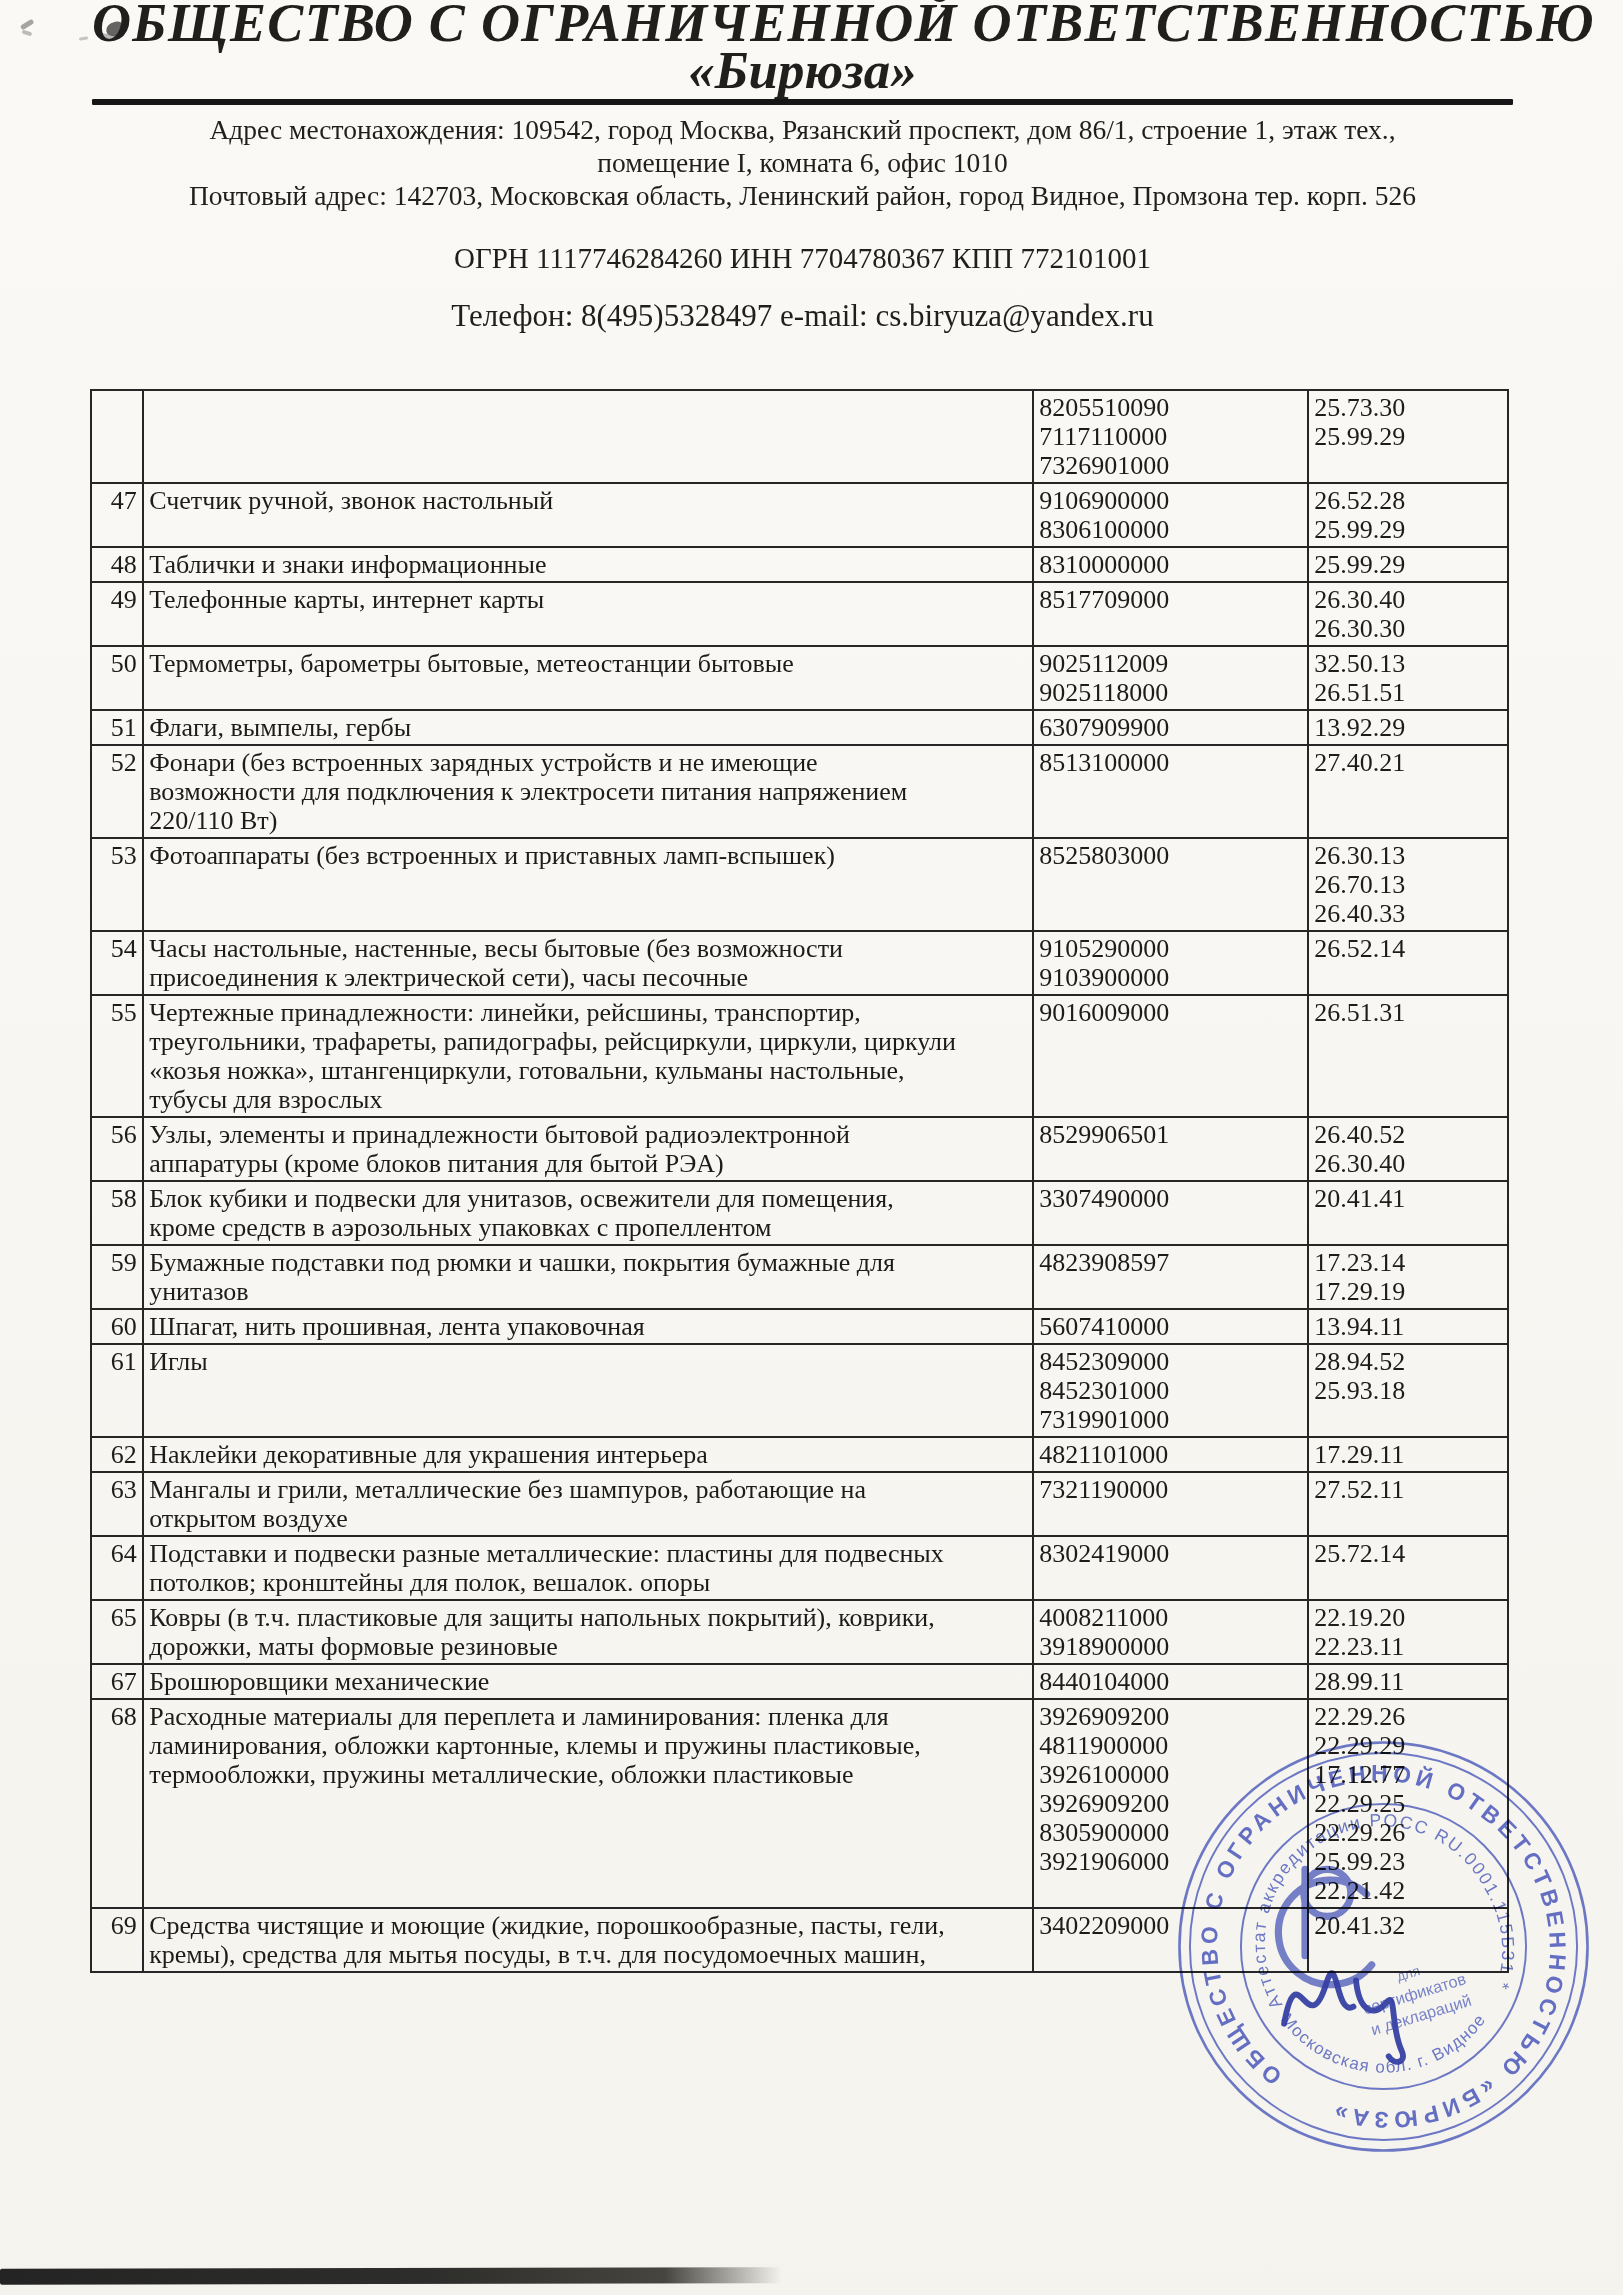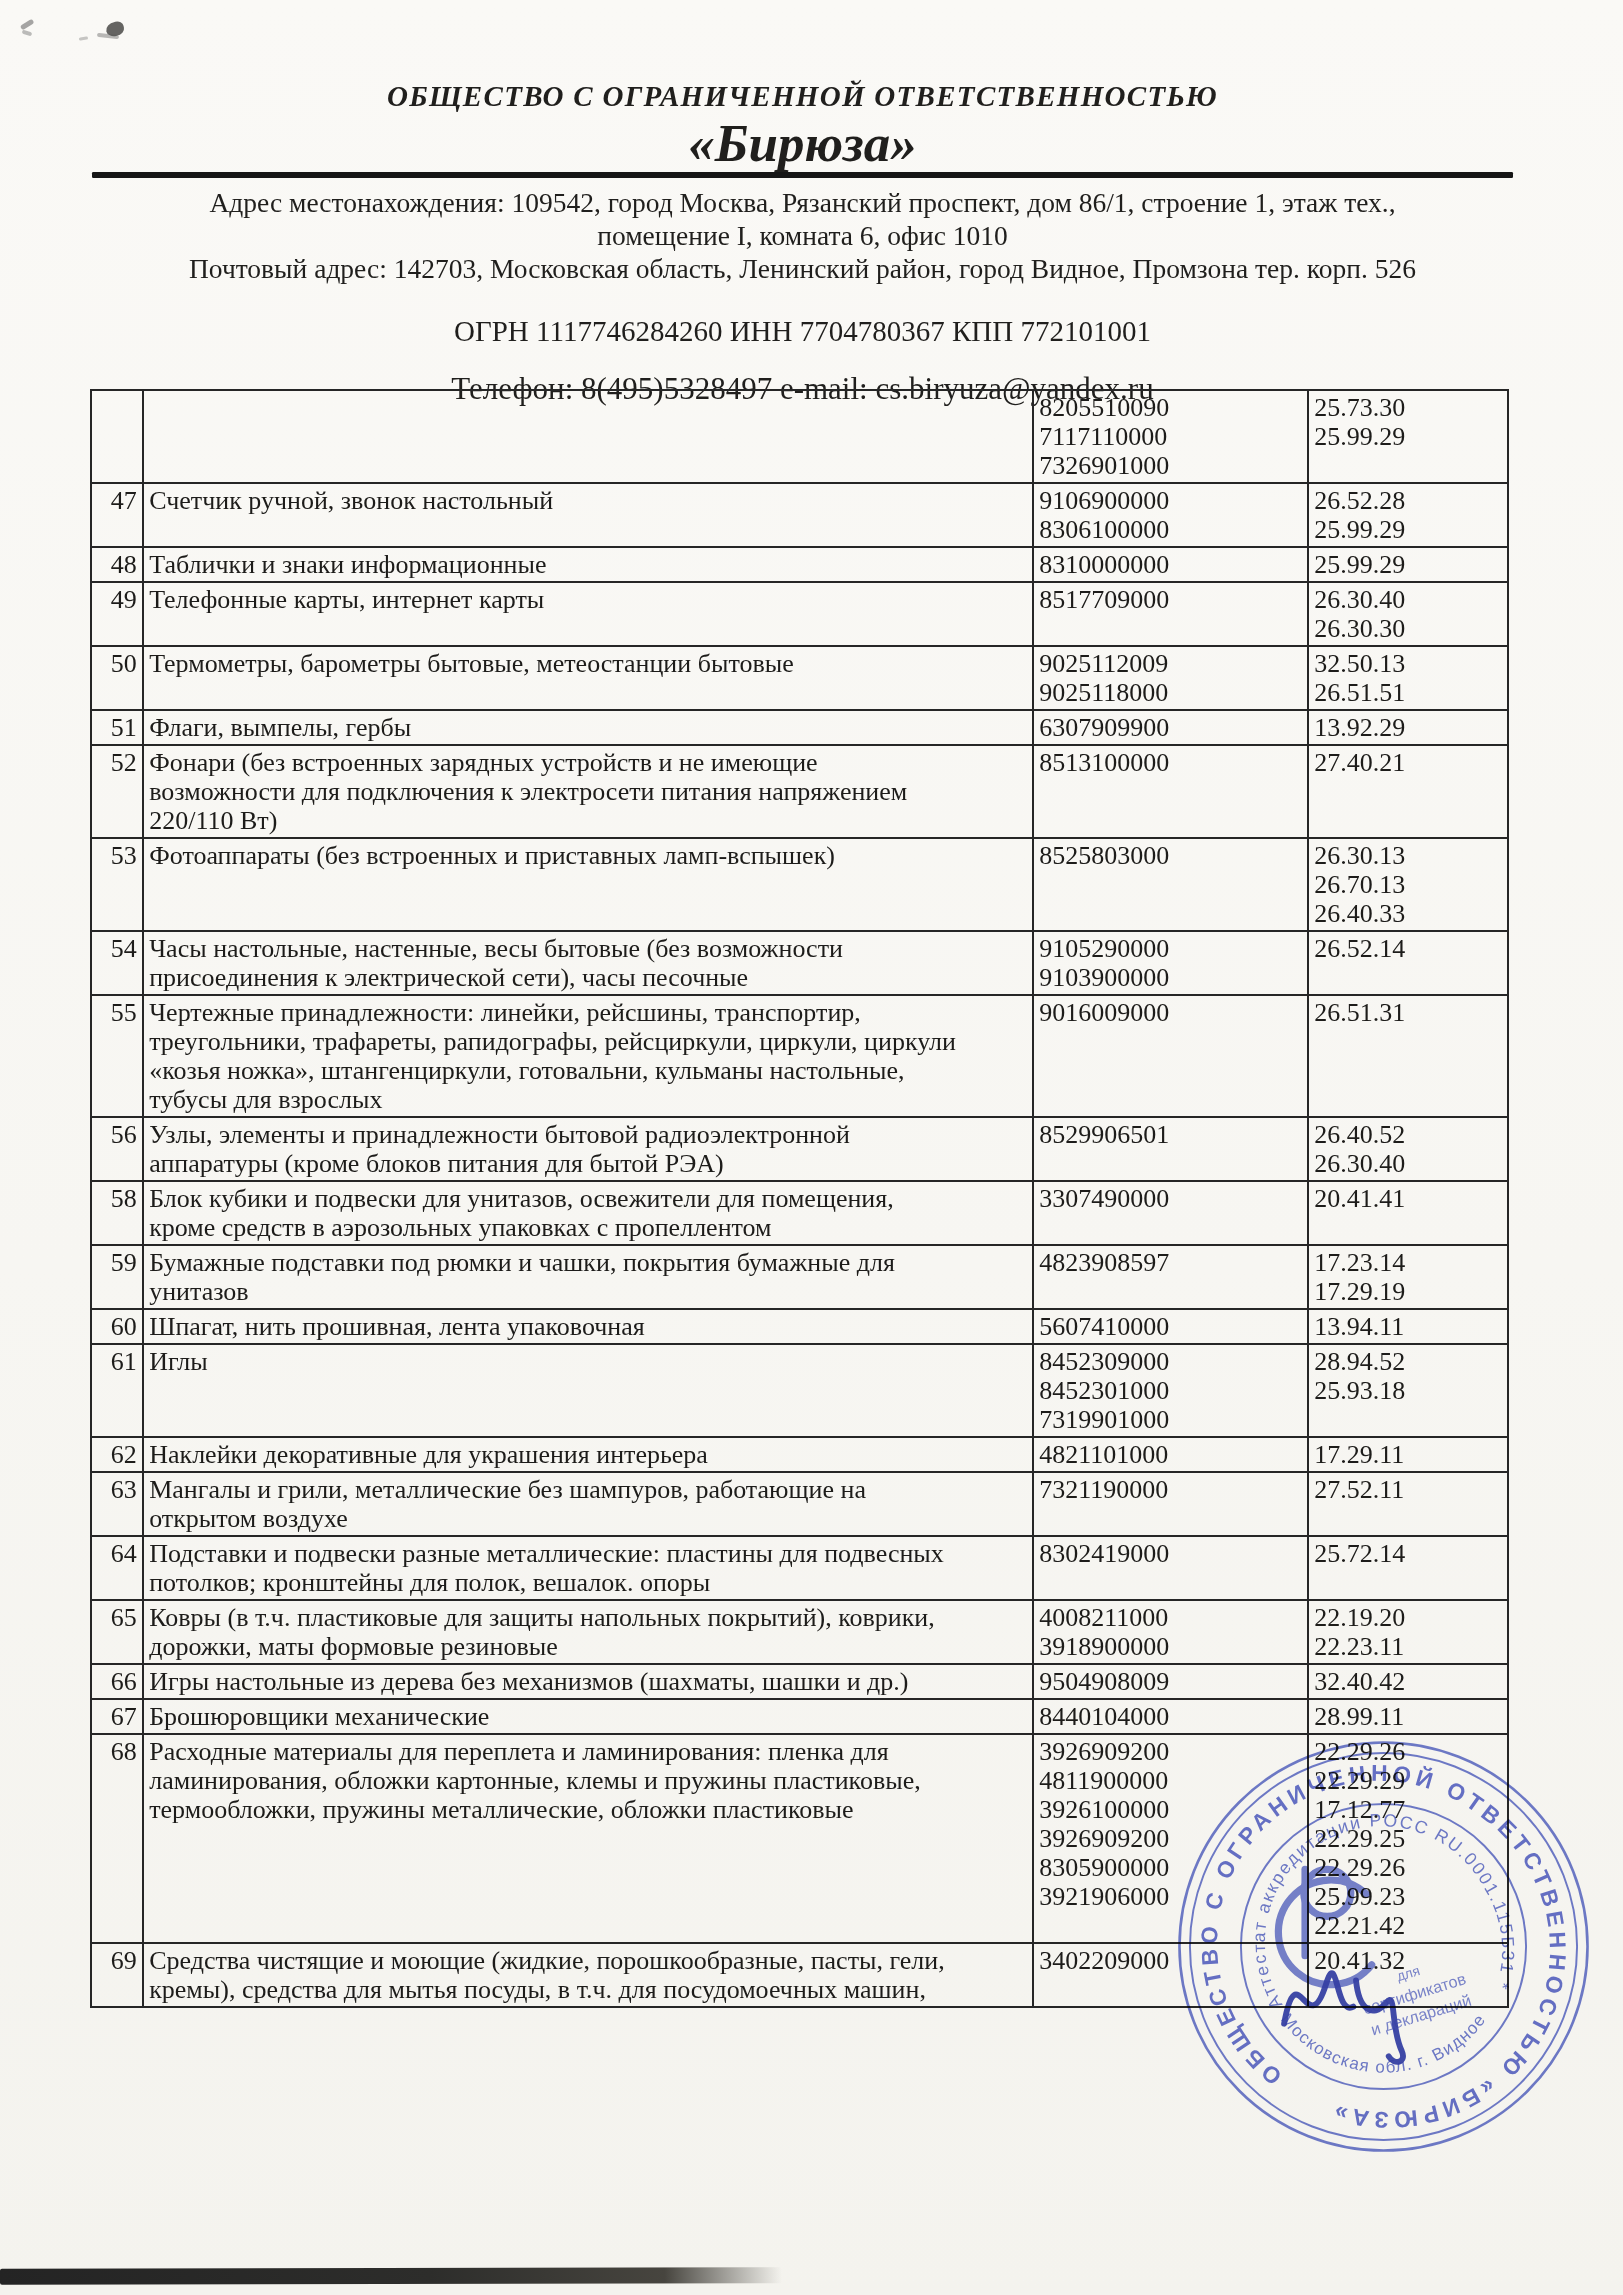--- a/index.html
+++ b/index.html
@@ -5,21 +5,21 @@
   html,body{margin:0;padding:0;background:#e9e8e4;}
   .page{
     position:relative;
     width:1623px;height:2295px;
     background:linear-gradient(180deg,#faf9f6 0%,#f7f6f2 55%,#f4f3ee 100%);
     font-family:"Liberation Serif","DejaVu Serif",serif;
     color:#201f1d;
     overflow:hidden;
   }
   .header{position:absolute;left:92px;top:0;width:1421px;text-align:center;}
-  .org-type{margin-top:73px;font-size:29px;line-height:47px;font-weight:bold;font-style:italic;letter-spacing:1.3px;white-space:nowrap;}
+  .org-type{font-size:54px;line-height:47px;font-weight:bold;font-style:italic;letter-spacing:1.3px;white-space:nowrap;}
   .org-name{font-size:53px;line-height:47px;font-weight:bold;font-style:italic;}
   .rule{margin-top:5.2px;height:5.9px;background:#161616;border-radius:1.3px;}
   .addr{margin-top:7.9px;font-size:27.5px;line-height:33px;}
   .reg{margin-top:30px;font-size:29px;line-height:33px;}
   .contact{font-size:31px;line-height:33px;margin-top:24px;}
 
   table.doc{
     position:absolute;left:90px;top:389px;
     border-collapse:collapse;table-layout:fixed;
     width:1417px;
@@ -298,30 +298,20 @@
       <td class="c-num">65</td>
       <td class="c-desc">Ковры (в т.ч. пластиковые для защиты напольных покрытий), коврики,
 дорожки, маты формовые резиновые</td>
       <td class="c-code">
             <div class="line">4008211000</div>
             <div class="line">3918900000</div>
           </td>
       <td class="c-okved">
             <div class="line">22.19.20</div>
             <div class="line">22.23.11</div>
-          </td>
-    </tr>
-        <tr>
-      <td class="c-num">66</td>
-      <td class="c-desc">Игры настольные из дерева без механизмов (шахматы, шашки и др.)</td>
-      <td class="c-code">
-            <div class="line">9504908009</div>
-          </td>
-      <td class="c-okved">
-            <div class="line">32.40.42</div>
           </td>
     </tr>
         <tr>
       <td class="c-num">67</td>
       <td class="c-desc">Брошюровщики механические</td>
       <td class="c-code">
             <div class="line">8440104000</div>
           </td>
       <td class="c-okved">
             <div class="line">28.99.11</div>

